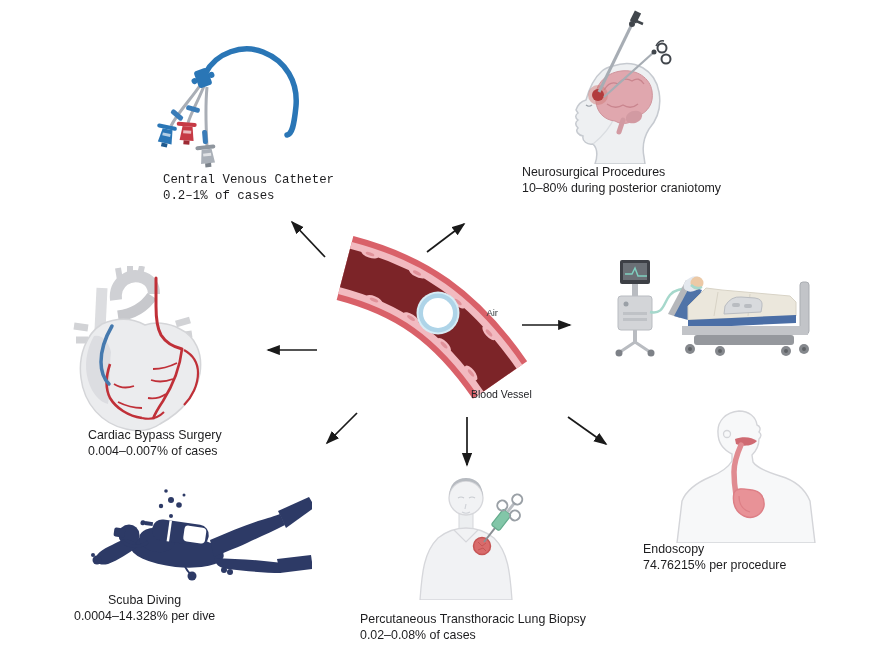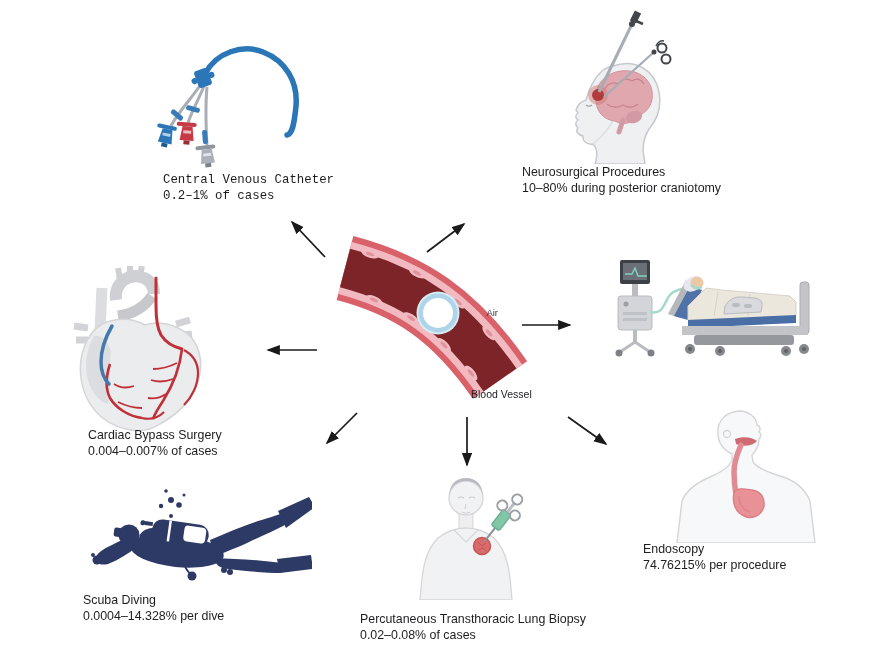--- a/index.html
+++ b/index.html
@@ -292,21 +292,21 @@
   <div class="label" style="left:643px;top:542px;">
     <div>Endoscopy</div>
     <div>74.76215% per procedure</div>
   </div>
 
   <div class="label" style="left:360px;top:604px;margin-top:8px;">
     <div>Percutaneous Transthoracic Lung Biopsy</div>
     <div>0.02–0.08% of cases</div>
   </div>
 
-  <div class="label" style="left:83px;top:593px;">
+  <div class="label" style="left:74px;top:593px;text-align:center;">
     <div>Scuba Diving</div>
     <div>0.0004–14.328% per dive</div>
   </div>
 
   <div class="label" style="left:72px;top:428px;margin-left:16px;">
     <div>Cardiac Bypass Surgery</div>
     <div>0.004–0.007% of cases</div>
   </div>
 
 </div>

